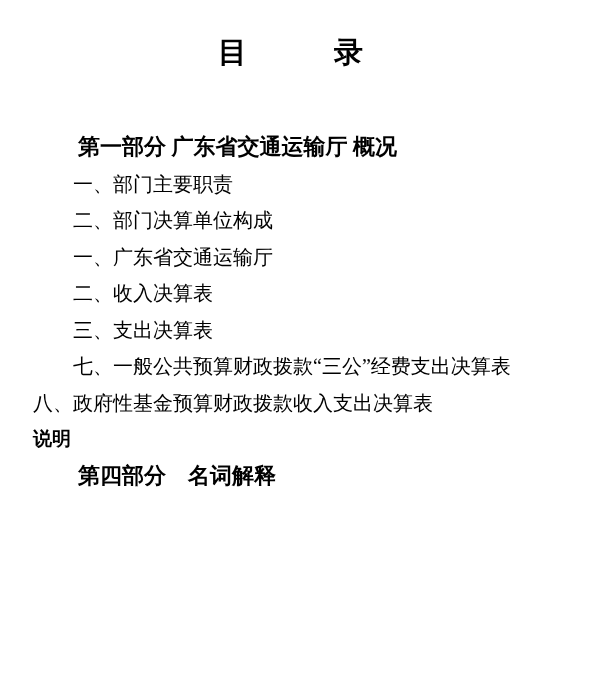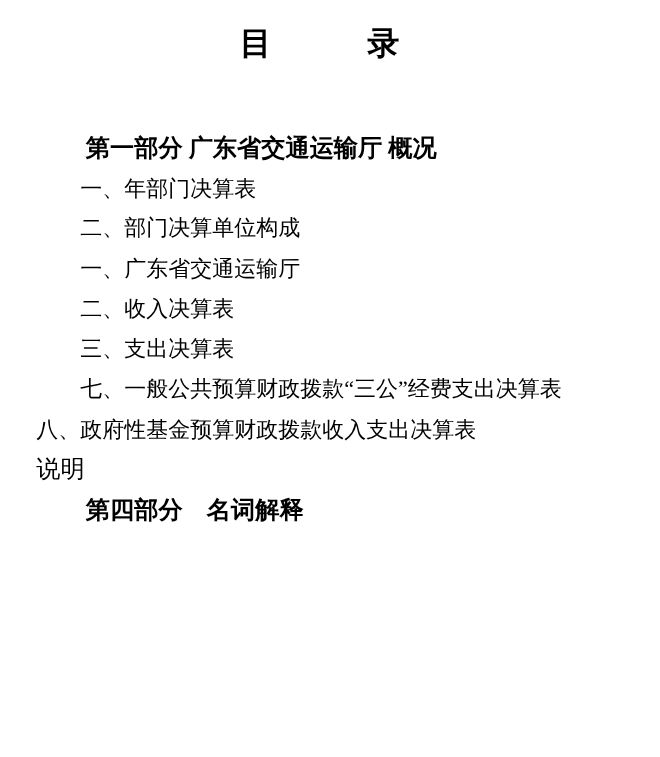--- a/index.html
+++ b/index.html
@@ -15,21 +15,21 @@
     width: 600px;
     height: 688px;
     background: var(--bg);
     color: var(--fg);
     font-family: "Liberation Serif", "DejaVu Serif", serif;
     overflow: hidden;
   }
   .page {
     width: 581px;
     height: 688px;
-    padding-top: 21px;
+    padding-top: 33px;
     background: var(--bg);
     overflow: hidden;
   }
   .doc-title {
     margin: 0;
     text-align: center;
     font-size: 29px;
     font-weight: 700;
     line-height: 38px;
     white-space: pre;
@@ -51,32 +51,32 @@
     padding-left: 33px;
     font-family: Liberation Serif, serif;
   }
   .entry.section {
     padding-left: 78px;
     font-weight: 700;
     font-size: 22px;
   }
   .entry.section-flush {
     padding-left: 33px;
-    font-weight: 400;
-    font-size: 22px;
+    font-weight: 700;
+    font-size: 19px;
   }
 </style>
 </head>
 <body>
 
 <div class="page">
   <h1 class="doc-title">目　　　录</h1>
   <div class="entries">
       <div class="entry section">第一部分 广东省交通运输厅 概况</div>
-      <div class="entry item">一、年部门决算表</div>
+      <div class="entry item">一、部门主要职责</div>
       <div class="entry item">二、部门决算单位构成</div>
       <div class="entry item">一、广东省交通运输厅</div>
       <div class="entry item">二、收入决算表</div>
       <div class="entry item">三、支出决算表</div>
       <div class="entry item">七、一般公共预算财政拨款“三公”经费支出决算表</div>
       <div class="entry item-flush">八、政府性基金预算财政拨款收入支出决算表</div>
       <div class="entry section-flush">说明</div>
       <div class="entry section">第四部分　名词解释</div>
     </div>
 </div>

